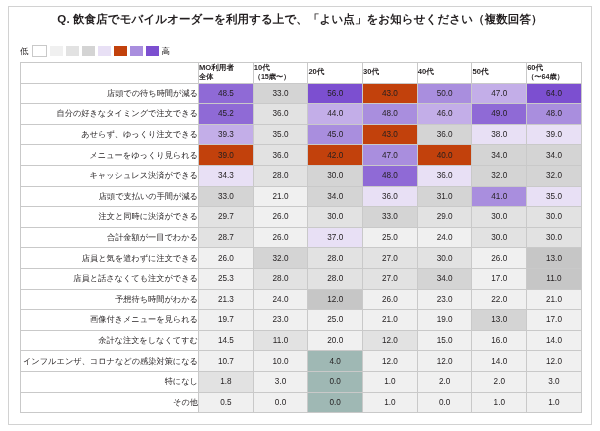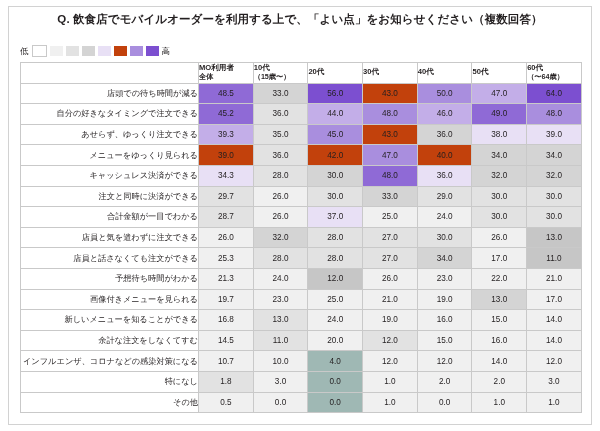--- a/index.html
+++ b/index.html
@@ -231,20 +231,30 @@
           <td class="rowlabel">キャッシュレス決済ができる</td>
           <td class="val f-p1">34.3</td>
           <td class="val f-g2">28.0</td>
           <td class="val f-g3">30.0</td>
           <td class="val f-p5">48.0</td>
           <td class="val f-p1">36.0</td>
           <td class="val f-g3">32.0</td>
           <td class="val f-g3">32.0</td>
         </tr>
         <tr>
+          <td class="rowlabel">店頭で支払いの手間が減る</td>
+          <td class="val f-g3">33.0</td>
+          <td class="val f-g1">21.0</td>
+          <td class="val f-g3">34.0</td>
+          <td class="val f-p1">36.0</td>
+          <td class="val f-g3">31.0</td>
+          <td class="val f-p4">41.0</td>
+          <td class="val f-p1">35.0</td>
+        </tr>
+        <tr>
           <td class="rowlabel">注文と同時に決済ができる</td>
           <td class="val f-g2">29.7</td>
           <td class="val f-g1">26.0</td>
           <td class="val f-g2">30.0</td>
           <td class="val f-g3">33.0</td>
           <td class="val f-g2">29.0</td>
           <td class="val f-g2">30.0</td>
           <td class="val f-g2">30.0</td>
         </tr>
         <tr>
@@ -291,30 +301,20 @@
           <td class="rowlabel">画像付きメニューを見られる</td>
           <td class="val f-g1">19.7</td>
           <td class="val f-g1">23.0</td>
           <td class="val f-g1">25.0</td>
           <td class="val f-g1">21.0</td>
           <td class="val f-g1">19.0</td>
           <td class="val f-g3">13.0</td>
           <td class="val f-g1">17.0</td>
         </tr>
         <tr>
-          <td class="rowlabel">新しいメニューを知ることができる</td>
-          <td class="val f-g1">16.8</td>
-          <td class="val f-g2">13.0</td>
-          <td class="val f-g1">24.0</td>
-          <td class="val f-g1">19.0</td>
-          <td class="val f-g1">16.0</td>
-          <td class="val f-g1">15.0</td>
-          <td class="val f-g1">14.0</td>
-        </tr>
-        <tr>
           <td class="rowlabel">余計な注文をしなくてすむ</td>
           <td class="val f-g1">14.5</td>
           <td class="val f-g2">11.0</td>
           <td class="val f-g1">20.0</td>
           <td class="val f-g2">12.0</td>
           <td class="val f-g1">15.0</td>
           <td class="val f-g1">16.0</td>
           <td class="val f-g1">14.0</td>
         </tr>
         <tr>

